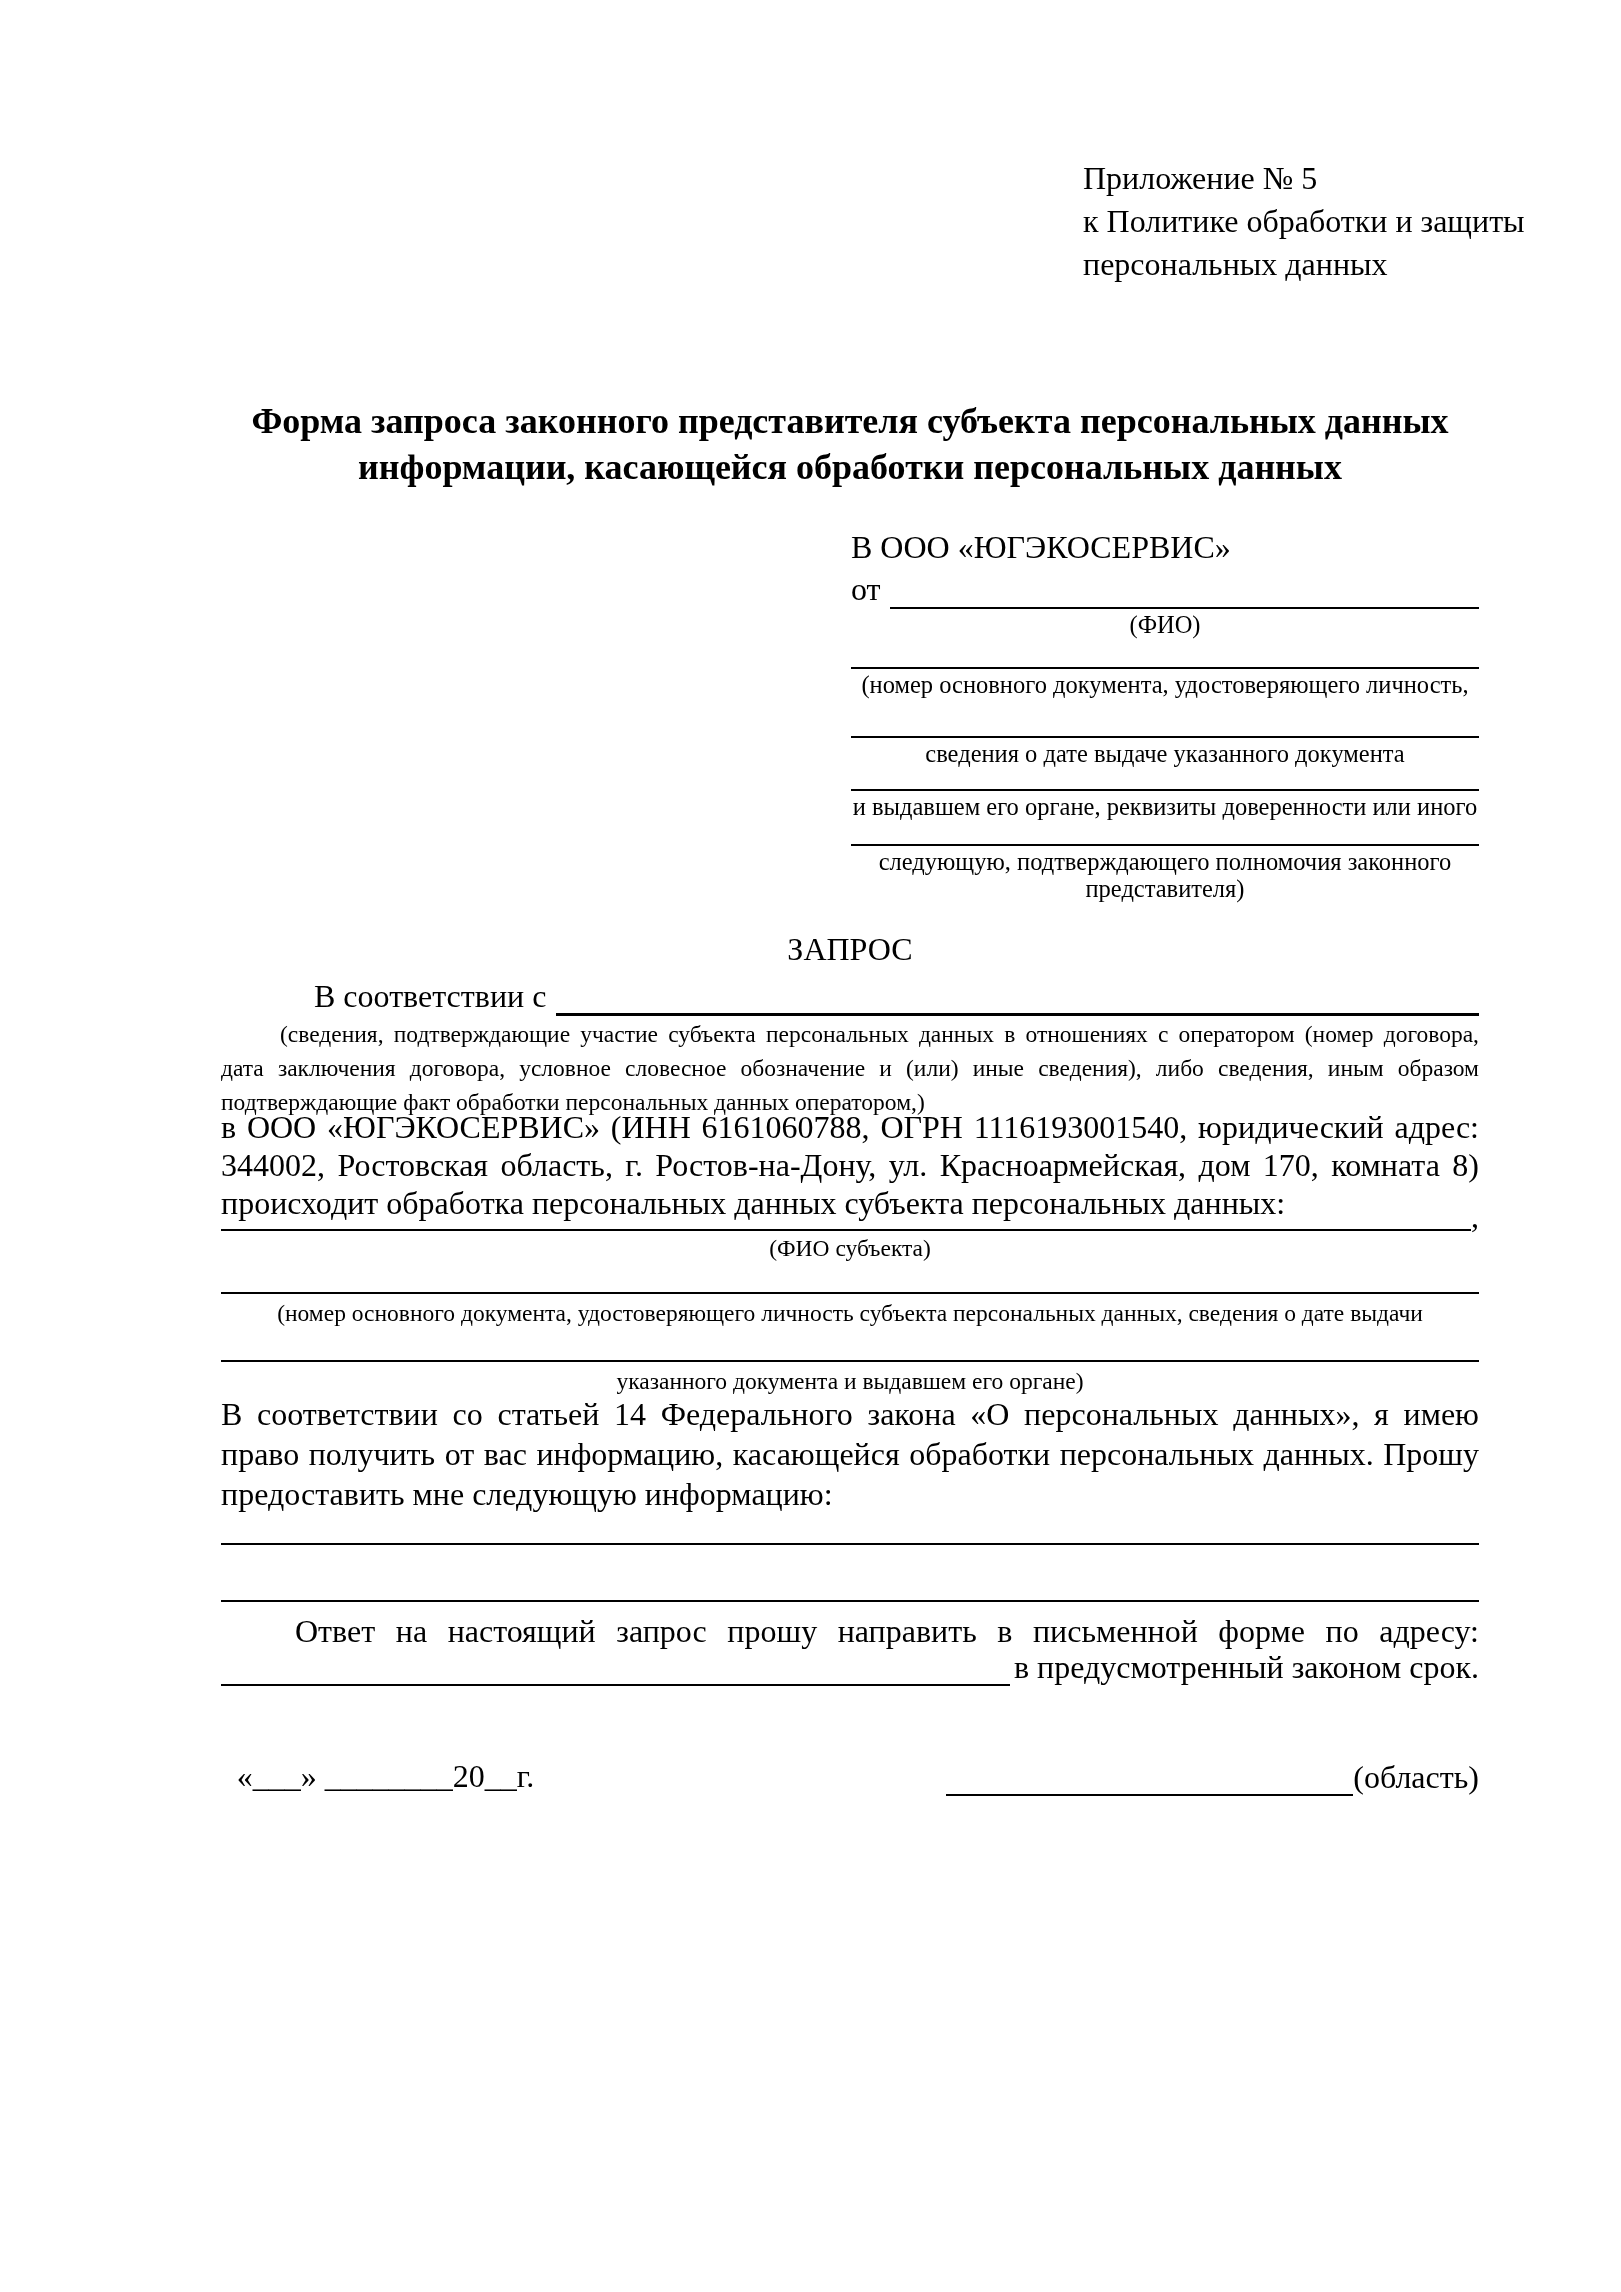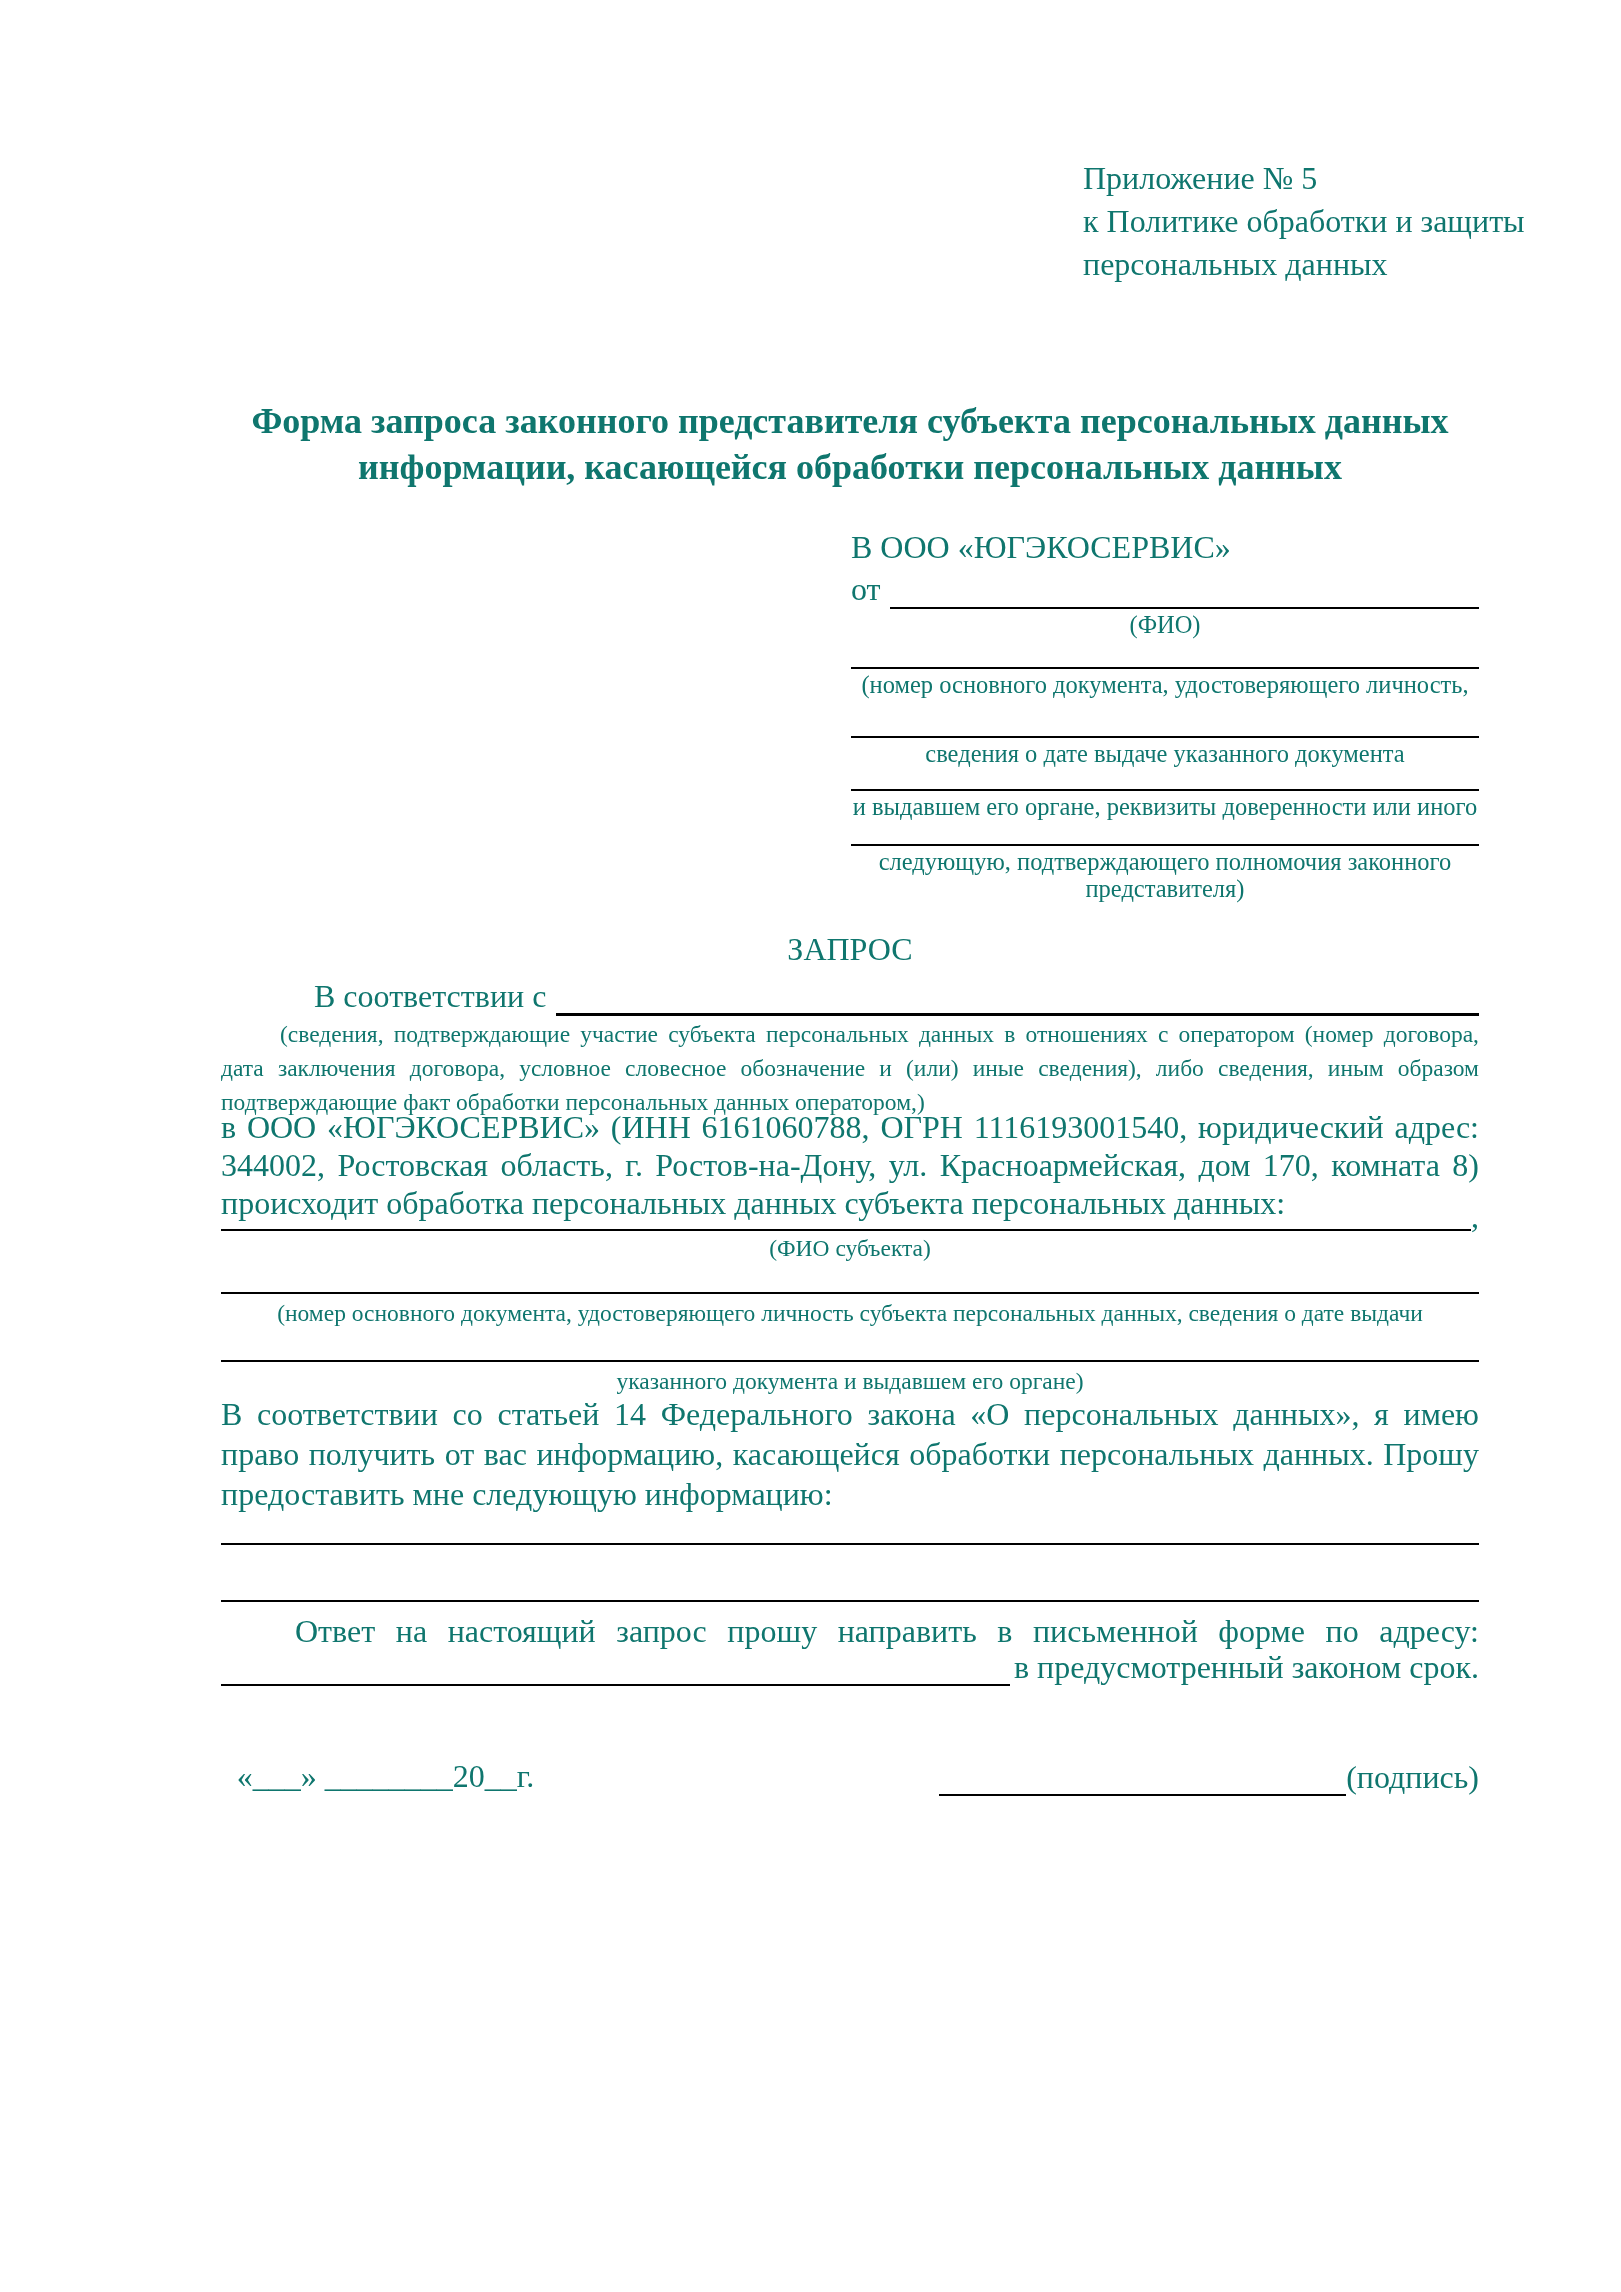--- a/index.html
+++ b/index.html
@@ -2,21 +2,21 @@
 <html><head>
 <meta charset="utf-8">
 <style>
   * { margin:0; padding:0; box-sizing:border-box; }
   html,body { background:#ffffff; }
   .page {
     position:relative;
     width:1621px;
     height:2293px;
     background:#ffffff;
-    color:#0f766e;
+    color:#000000;
     font-family:"Liberation Serif", serif;
     font-size:32px;
     overflow:hidden;
   }
   .abs { position:absolute; }
 
   
   .annex { left:1083px; top:157px; line-height:43px; text-align:left; }
 
   
@@ -153,18 +153,18 @@
   <div class="abs par reply-par">Ответ на настоящий запрос прошу направить в письменной форме по адресу:</div>
   <div class="abs reply-row">
     <span class="fill-line"></span>
     <span class="suffix">в предусмотренный законом срок.</span>
   </div>
 
   <div class="abs sig-row">
     <span class="date">«___» ________20__г.</span>
     <span class="sig-right">
       <span class="sig-line"></span>
-      <span class="cap">(подпись)</span>
+      <span class="cap">(область)</span>
     </span>
   </div>
 
 </div>
 
 
 </body></html>

